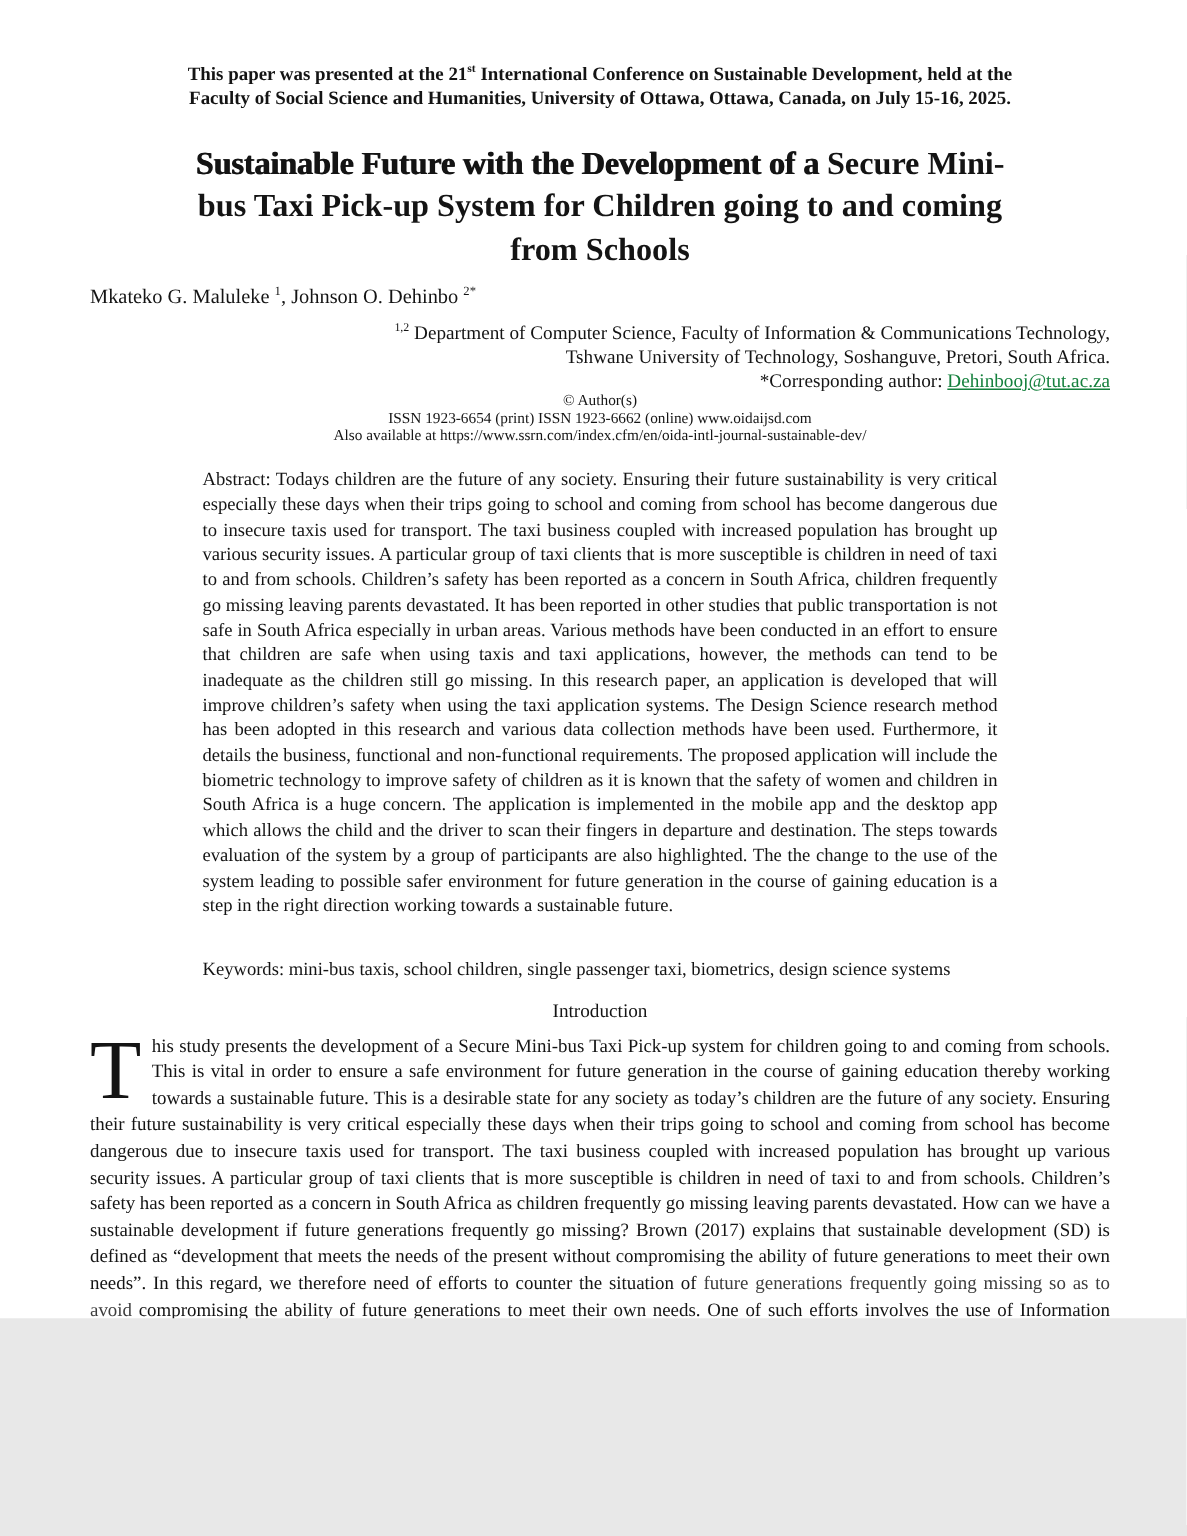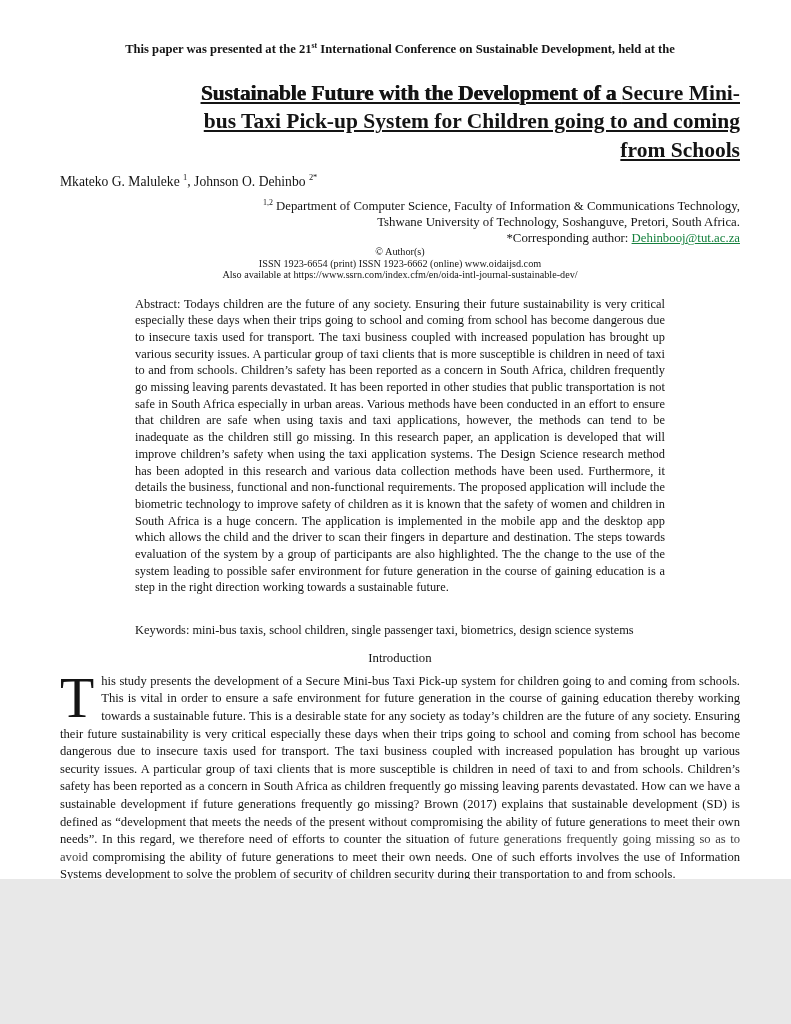--- a/index.html
+++ b/index.html
@@ -2,21 +2,21 @@
 <html><head>
 <meta charset="utf-8">
 <style>
   html,body{margin:0;padding:0;background:#e8e8e8;}
   .page{
     width:791px;height:879px;background:#ffffff;margin:0 auto;
     font-family:"Liberation Serif", serif;color:#141414;
     padding:42px 51px 0 60px;box-sizing:border-box;overflow:hidden;
   }
   .note{text-align:center;font-weight:bold;font-size:12.6px;line-height:15.8px;}
-  .title{text-align:right;font-weight:bold;font-size:21.5px;line-height:28.5px;margin-top:21px;text-decoration:underline;}
+  .title{text-align:center;font-weight:bold;font-size:21.5px;line-height:28.5px;margin-top:21px;}
   .authors{text-align:left;font-weight:normal;font-size:13.6px;line-height:17px;margin-top:9px;}
   .affil{text-align:right;font-size:12.8px;line-height:16px;margin-top:8px;}
   .copyright{text-align:center;font-weight:normal;font-size:10.2px;line-height:11.4px;}
   .abstract{margin:15px 75px 0 75px;font-size:12.4px;line-height:16.7px;text-align:justify;}
   .keywords{margin:26px 75px 0 75px;font-size:12.4px;line-height:16.7px;text-align:justify;}
   .intro-heading{text-align:center;font-weight:normal;font-size:12.8px;line-height:16px;margin-top:11px;}
   .intro{margin-top:7px;font-size:12.6px;line-height:17.6px;text-align:justify;}
   .dropcap{
     float:left;font-size:56px;line-height:45px;padding:3px 7px 0 0;
     font-weight:normal;
@@ -29,20 +29,21 @@
   a.run.link{color:#15803d;text-decoration:underline;cursor:pointer;}
   p{margin:0;}
 </style>
 </head>
 <body>
 
 <div class="page">
 
   <div class="note">
     <div><span class="run">This paper was presented at the 21</span><span class="run sup">st</span><span class="run"> International Conference on Sustainable Development, held at the</span></div>
+    <div><span class="run">Faculty of Social Science and Humanities, University of Ottawa, Ottawa, Canada, on July 15-16, 2025.</span></div>
   </div>
 
   <h1 class="title" style="margin:21px 0 0 0;">
     <div><span class="run heavy">Sustainable Future with the Development of a </span><span class="run">Secure Mini-</span></div>
     <div><span class="run">bus Taxi Pick-up System for Children going to and coming</span></div>
     <div><span class="run">from Schools</span></div>
   </h1>
 
   <div class="authors"><span class="run">Mkateko G. Maluleke </span><span class="run sup">1</span><span class="run">, Johnson O. Dehinbo </span><span class="run sup">2*</span></div>
 

